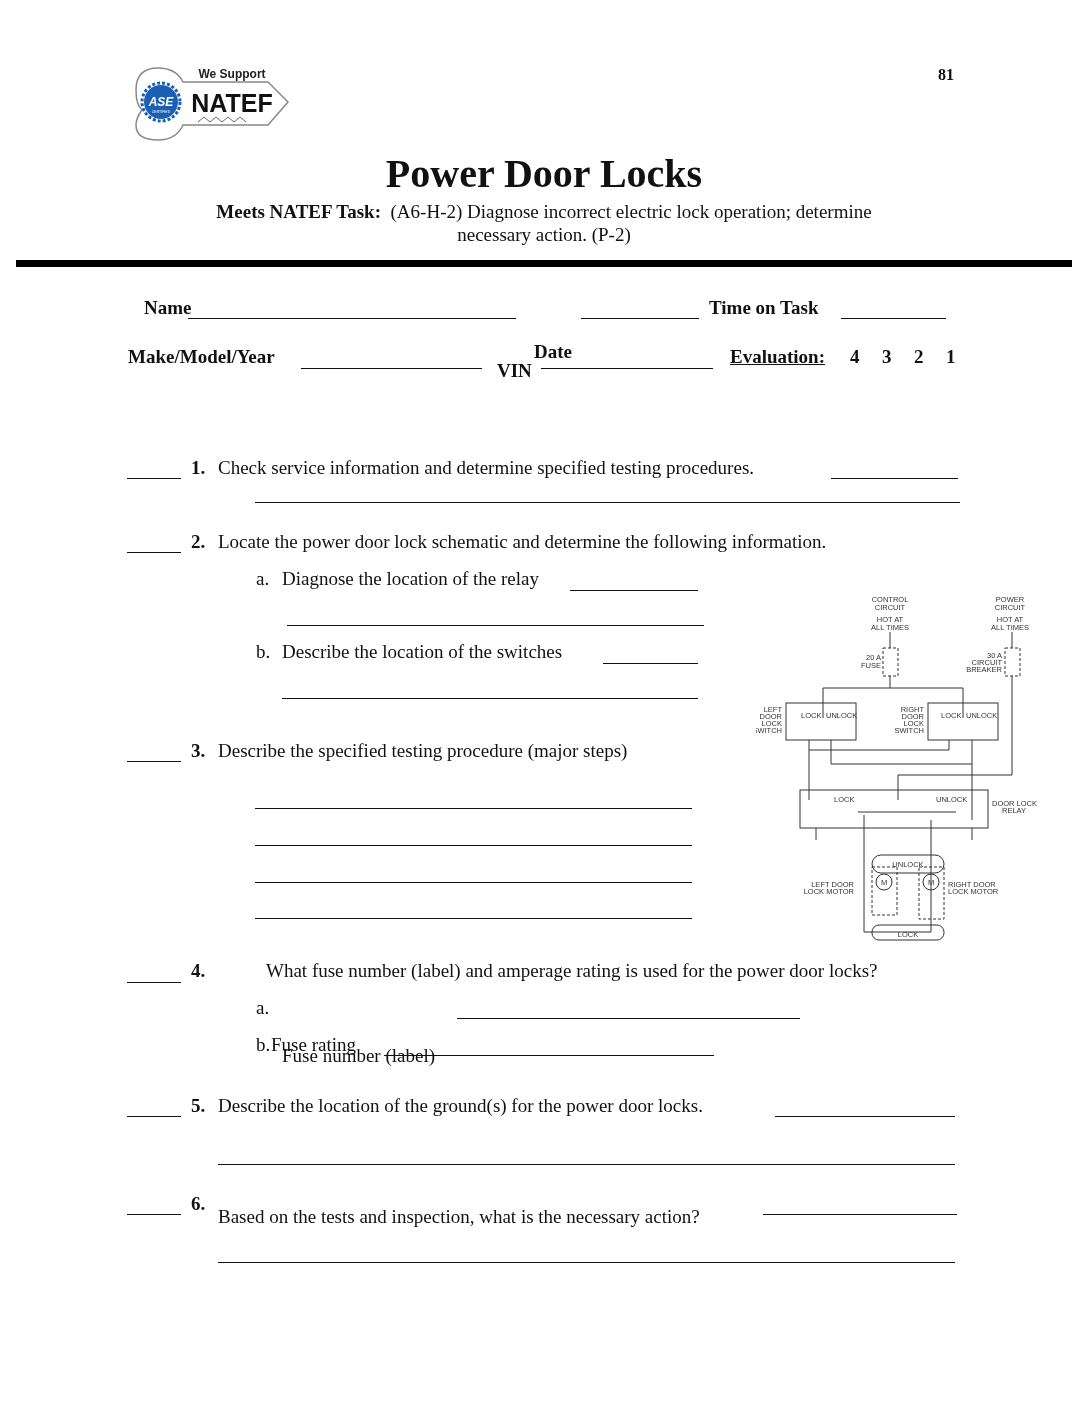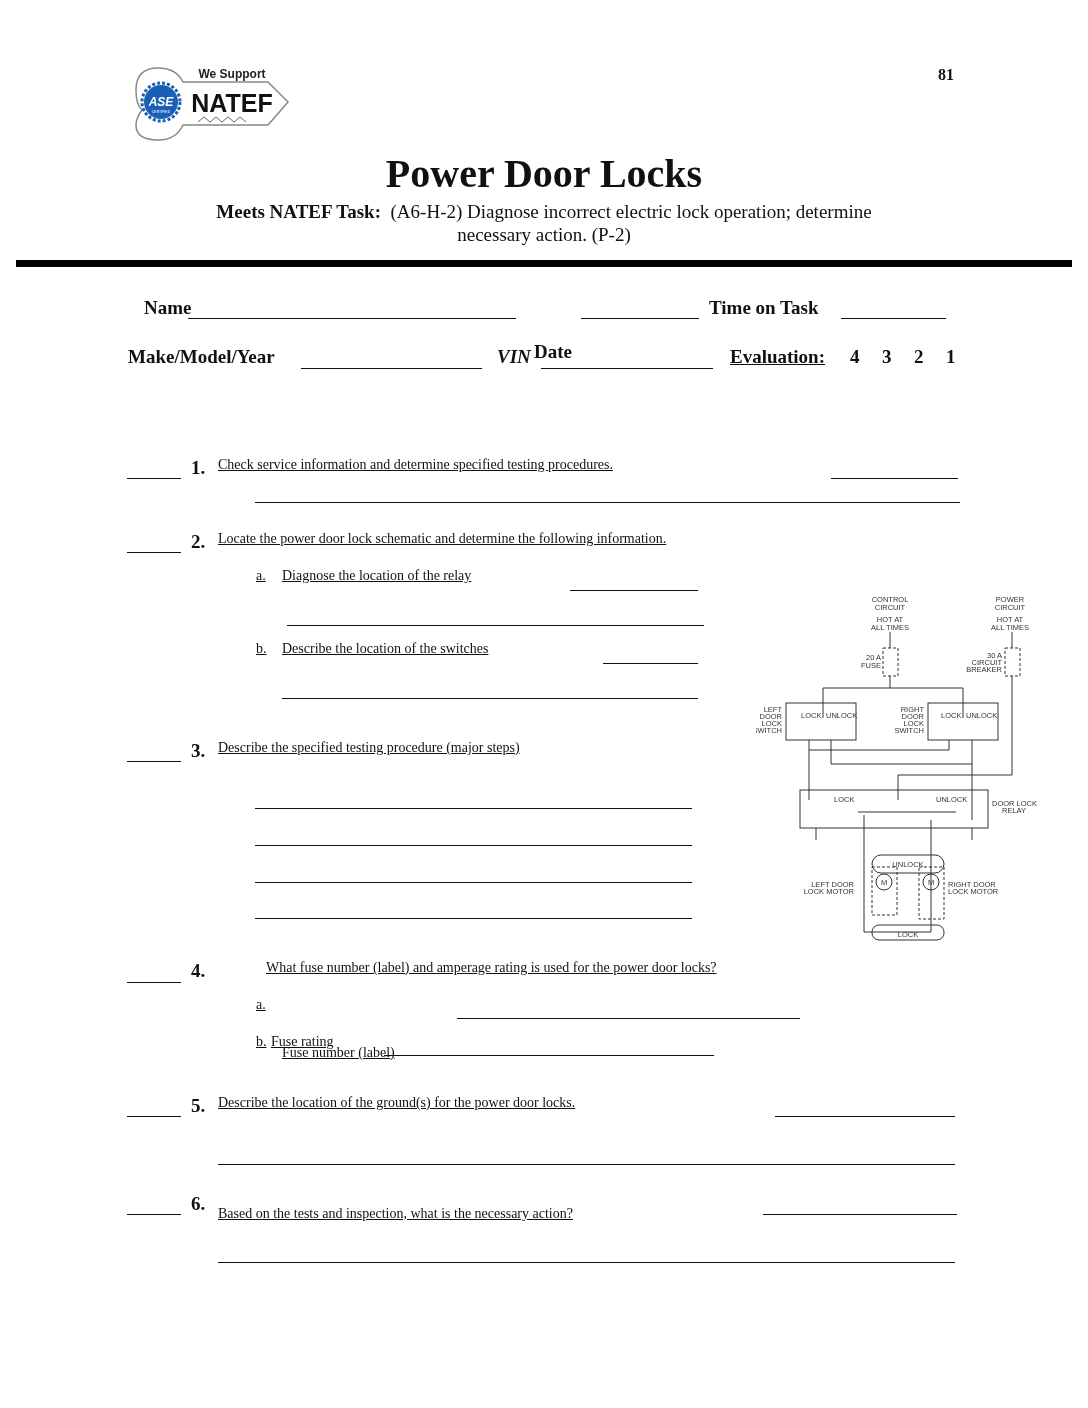--- a/index.html
+++ b/index.html
@@ -7,21 +7,21 @@
          font-family:"Liberation Serif","DejaVu Serif",serif; color:#111; }
   .abs { position:absolute; }
   .page-num { left:938px; top:66px; font-size:16px; font-weight:bold; }
   .logo { left:128px; top:60px; width:165px; height:85px; }
   .title { left:0; width:1088px; top:150px; text-align:center; font-size:40px; font-weight:bold; }
   .task { left:160px; width:768px; top:200px; text-align:center; font-size:19px; line-height:23px; }
   .task b { font-weight:bold; }
   .rule { left:16px; width:1056px; top:260px; height:7px; background:#000; }
   .lbl { font-size:19px; font-weight:bold; white-space:nowrap; }
   .uline { border-bottom:1.6px solid #111; height:0; }
-  .txt { font-size:14px; white-space:nowrap;text-decoration:underline; }
+  .txt { font-size:19px; white-space:nowrap; }
   .num { font-size:19px; font-weight:bold; }
   .schem { left:724px; top:590px; width:290px; height:355px;margin-left:32px; }
   .schem text { font-family:"Liberation Sans","DejaVu Sans",sans-serif; font-size:7.5px; fill:#333; }
 </style>
 </head>
 <body>
 
 <div class="abs page-num">81</div>
 
 <div class="abs logo">
@@ -47,21 +47,21 @@
 
 <div class="abs lbl" style="left:144px;top:297px;">Name</div>
 <div class="abs uline" style="left:188px;top:318px;width:328px;"></div>
 <div class="abs lbl" style="left:534px;top:297px;margin-top:44px;">Date</div>
 <div class="abs uline" style="left:581px;top:318px;width:118px;"></div>
 <div class="abs lbl" style="left:709px;top:297px;">Time on Task</div>
 <div class="abs uline" style="left:841px;top:318px;width:105px;"></div>
 
 <div class="abs lbl" style="left:128px;top:346px;">Make/Model/Year</div>
 <div class="abs uline" style="left:301px;top:368px;width:181px;"></div>
-<div class="abs lbl" style="left:497px;top:346px;font-style:italic;">VIN</div>
+<div class="abs lbl" style="left:497px;top:360px;">VIN</div>
 <div class="abs uline" style="left:541px;top:368px;width:172px;"></div>
 <div class="abs lbl" style="left:730px;top:346px;text-decoration:underline;">Evaluation:</div>
 <div class="abs lbl" style="left:850px;top:346px;">4</div>
 <div class="abs lbl" style="left:882px;top:346px;">3</div>
 <div class="abs lbl" style="left:914px;top:346px;">2</div>
 <div class="abs lbl" style="left:946px;top:346px;">1</div>
 
 <div class="abs uline" style="left:127px;top:478px;width:54px;"></div>
 <div class="abs num" style="left:191px;top:457px;">1.</div>
 <div class="abs txt" style="left:218px;top:457px;">Check service information and determine specified testing procedures.</div>

